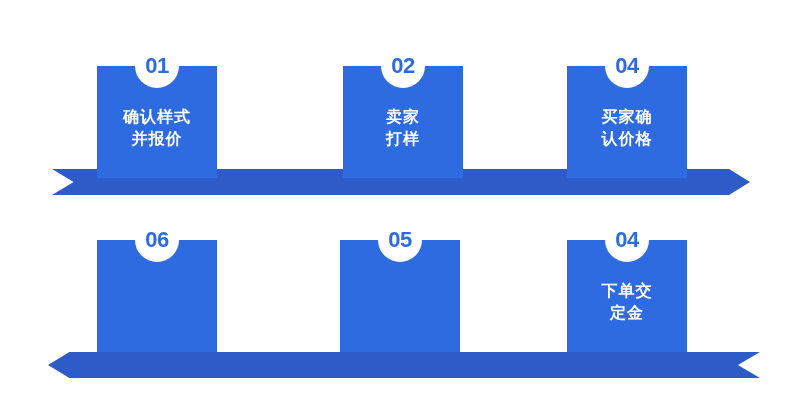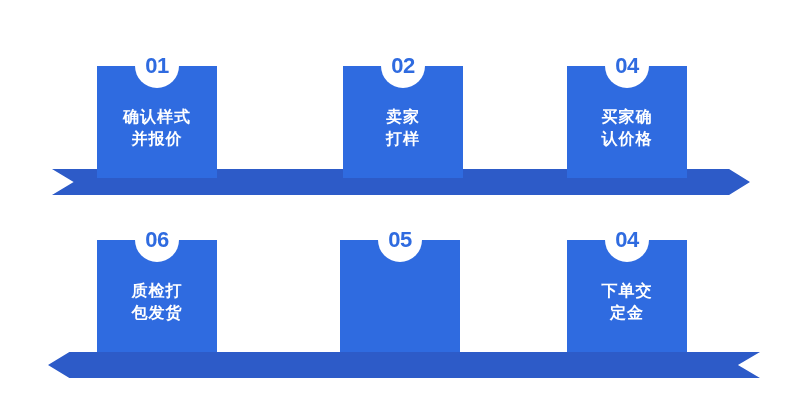--- a/index.html
+++ b/index.html
@@ -138,22 +138,20 @@
     <div class="step-label">买家确
 认价格</div>
   </div>
 
   <div class="band band-row2"></div>
 
   <div class="step step-row2 step-6">
     <div class="badge">
       <span class="badge-num">06</span>
     </div>
-    <div class="step-label">质检打
-包发货</div>
   </div>
 
   <div class="step step-row2 step-5">
     <div class="badge">
       <span class="badge-num">05</span>
     </div>
   </div>
 
   <div class="step step-row2 step-4">
     <div class="badge">

